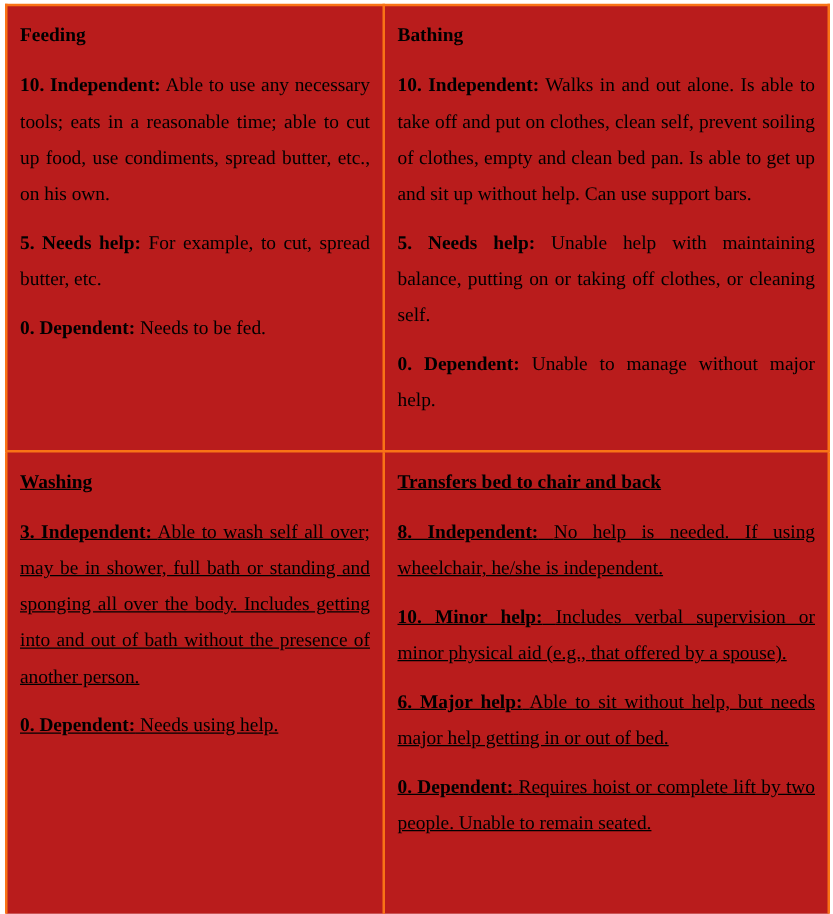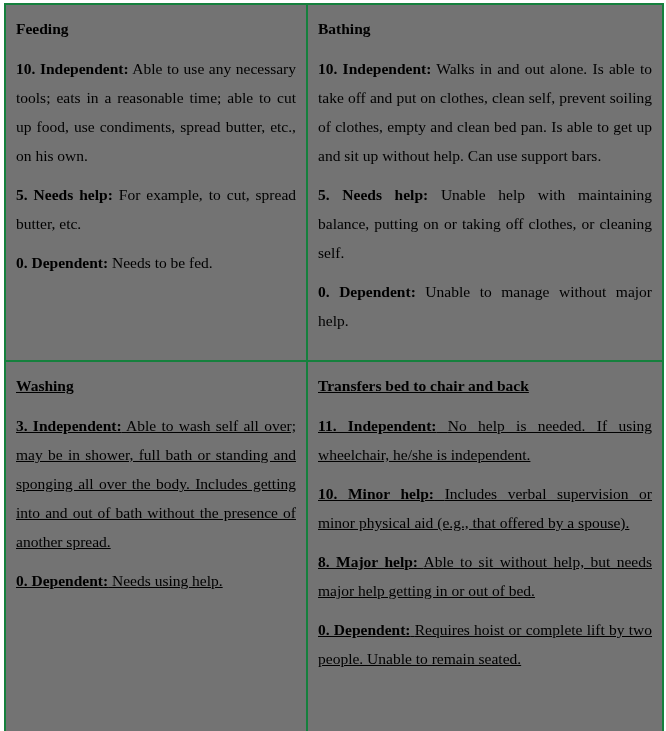--- a/index.html
+++ b/index.html
@@ -15,24 +15,24 @@
   }
   table.adl {
     border-collapse: collapse;
     table-layout: fixed;
     width: 658px;
     margin: 3px 4px 0 4px;
   }
   col.c-left  { width: 302px; }
   col.c-right { width: 356px; }
   td {
-    border: 2px solid #15803d;
+    border: 2px solid #f97316;
     vertical-align: top;
     padding: 9px 10px 6px 10px;
-    background: #737373;
+    background: #b91c1c;
   }
   tr.row-top td    { height: 357px; }
   tr.row-bottom td { height: 448px; text-decoration: underline; }
   tr.row-strip td  { height: 13px; padding: 0; }
   p {
     margin: 0 0 10px 0;
     font-size: 15.5px;
     line-height: 29px;
     text-align: justify;
   }
@@ -64,28 +64,28 @@
       <p class="cell-title">Bathing</p>
       <p><span class="lbl">10. Independent:</span> <span>Walks in and out alone. Is able to take off and put on clothes, clean self, prevent soiling of clothes, empty and clean bed pan. Is able to get up and sit up without help. Can use support bars.</span></p>
       <p><span class="lbl">5. Needs help:</span> <span>Unable help with maintaining balance, putting on or taking off clothes, or cleaning self.</span></p>
       <p><span class="lbl">0. Dependent:</span> <span>Unable to manage without major help.</span></p>
     </td>
   </tr>
 
   <tr class="row-bottom">
     <td>
       <p class="cell-title">Washing</p>
-      <p><span class="lbl">3. Independent:</span> <span>Able to wash self all over; may be in shower, full bath or standing and sponging all over the body. Includes getting into and out of bath without the presence of another spread.</span></p>
+      <p><span class="lbl">3. Independent:</span> <span>Able to wash self all over; may be in shower, full bath or standing and sponging all over the body. Includes getting into and out of bath without the presence of another person.</span></p>
       <p><span class="lbl">0. Dependent:</span> <span>Needs using help.</span></p>
     </td>
     <td>
       <p class="cell-title">Transfers bed to chair and back</p>
-      <p><span class="lbl">11. Independent:</span> <span>No help is needed. If using wheelchair, he/she is independent.</span></p>
+      <p><span class="lbl">8. Independent:</span> <span>No help is needed. If using wheelchair, he/she is independent.</span></p>
       <p><span class="lbl">10. Minor help:</span> <span>Includes verbal supervision or minor physical aid (e.g., that offered by a spouse).</span></p>
-      <p><span class="lbl">8. Major help:</span> <span>Able to sit without help, but needs major help getting in or out of bed.</span></p>
+      <p><span class="lbl">6. Major help:</span> <span>Able to sit without help, but needs major help getting in or out of bed.</span></p>
       <p><span class="lbl">0. Dependent:</span> <span>Requires hoist or complete lift by two people. Unable to remain seated.</span></p>
     </td>
   </tr>
 
   <tr class="row-strip">
     <td></td>
     <td></td>
   </tr>
 </tbody>
   </table>

